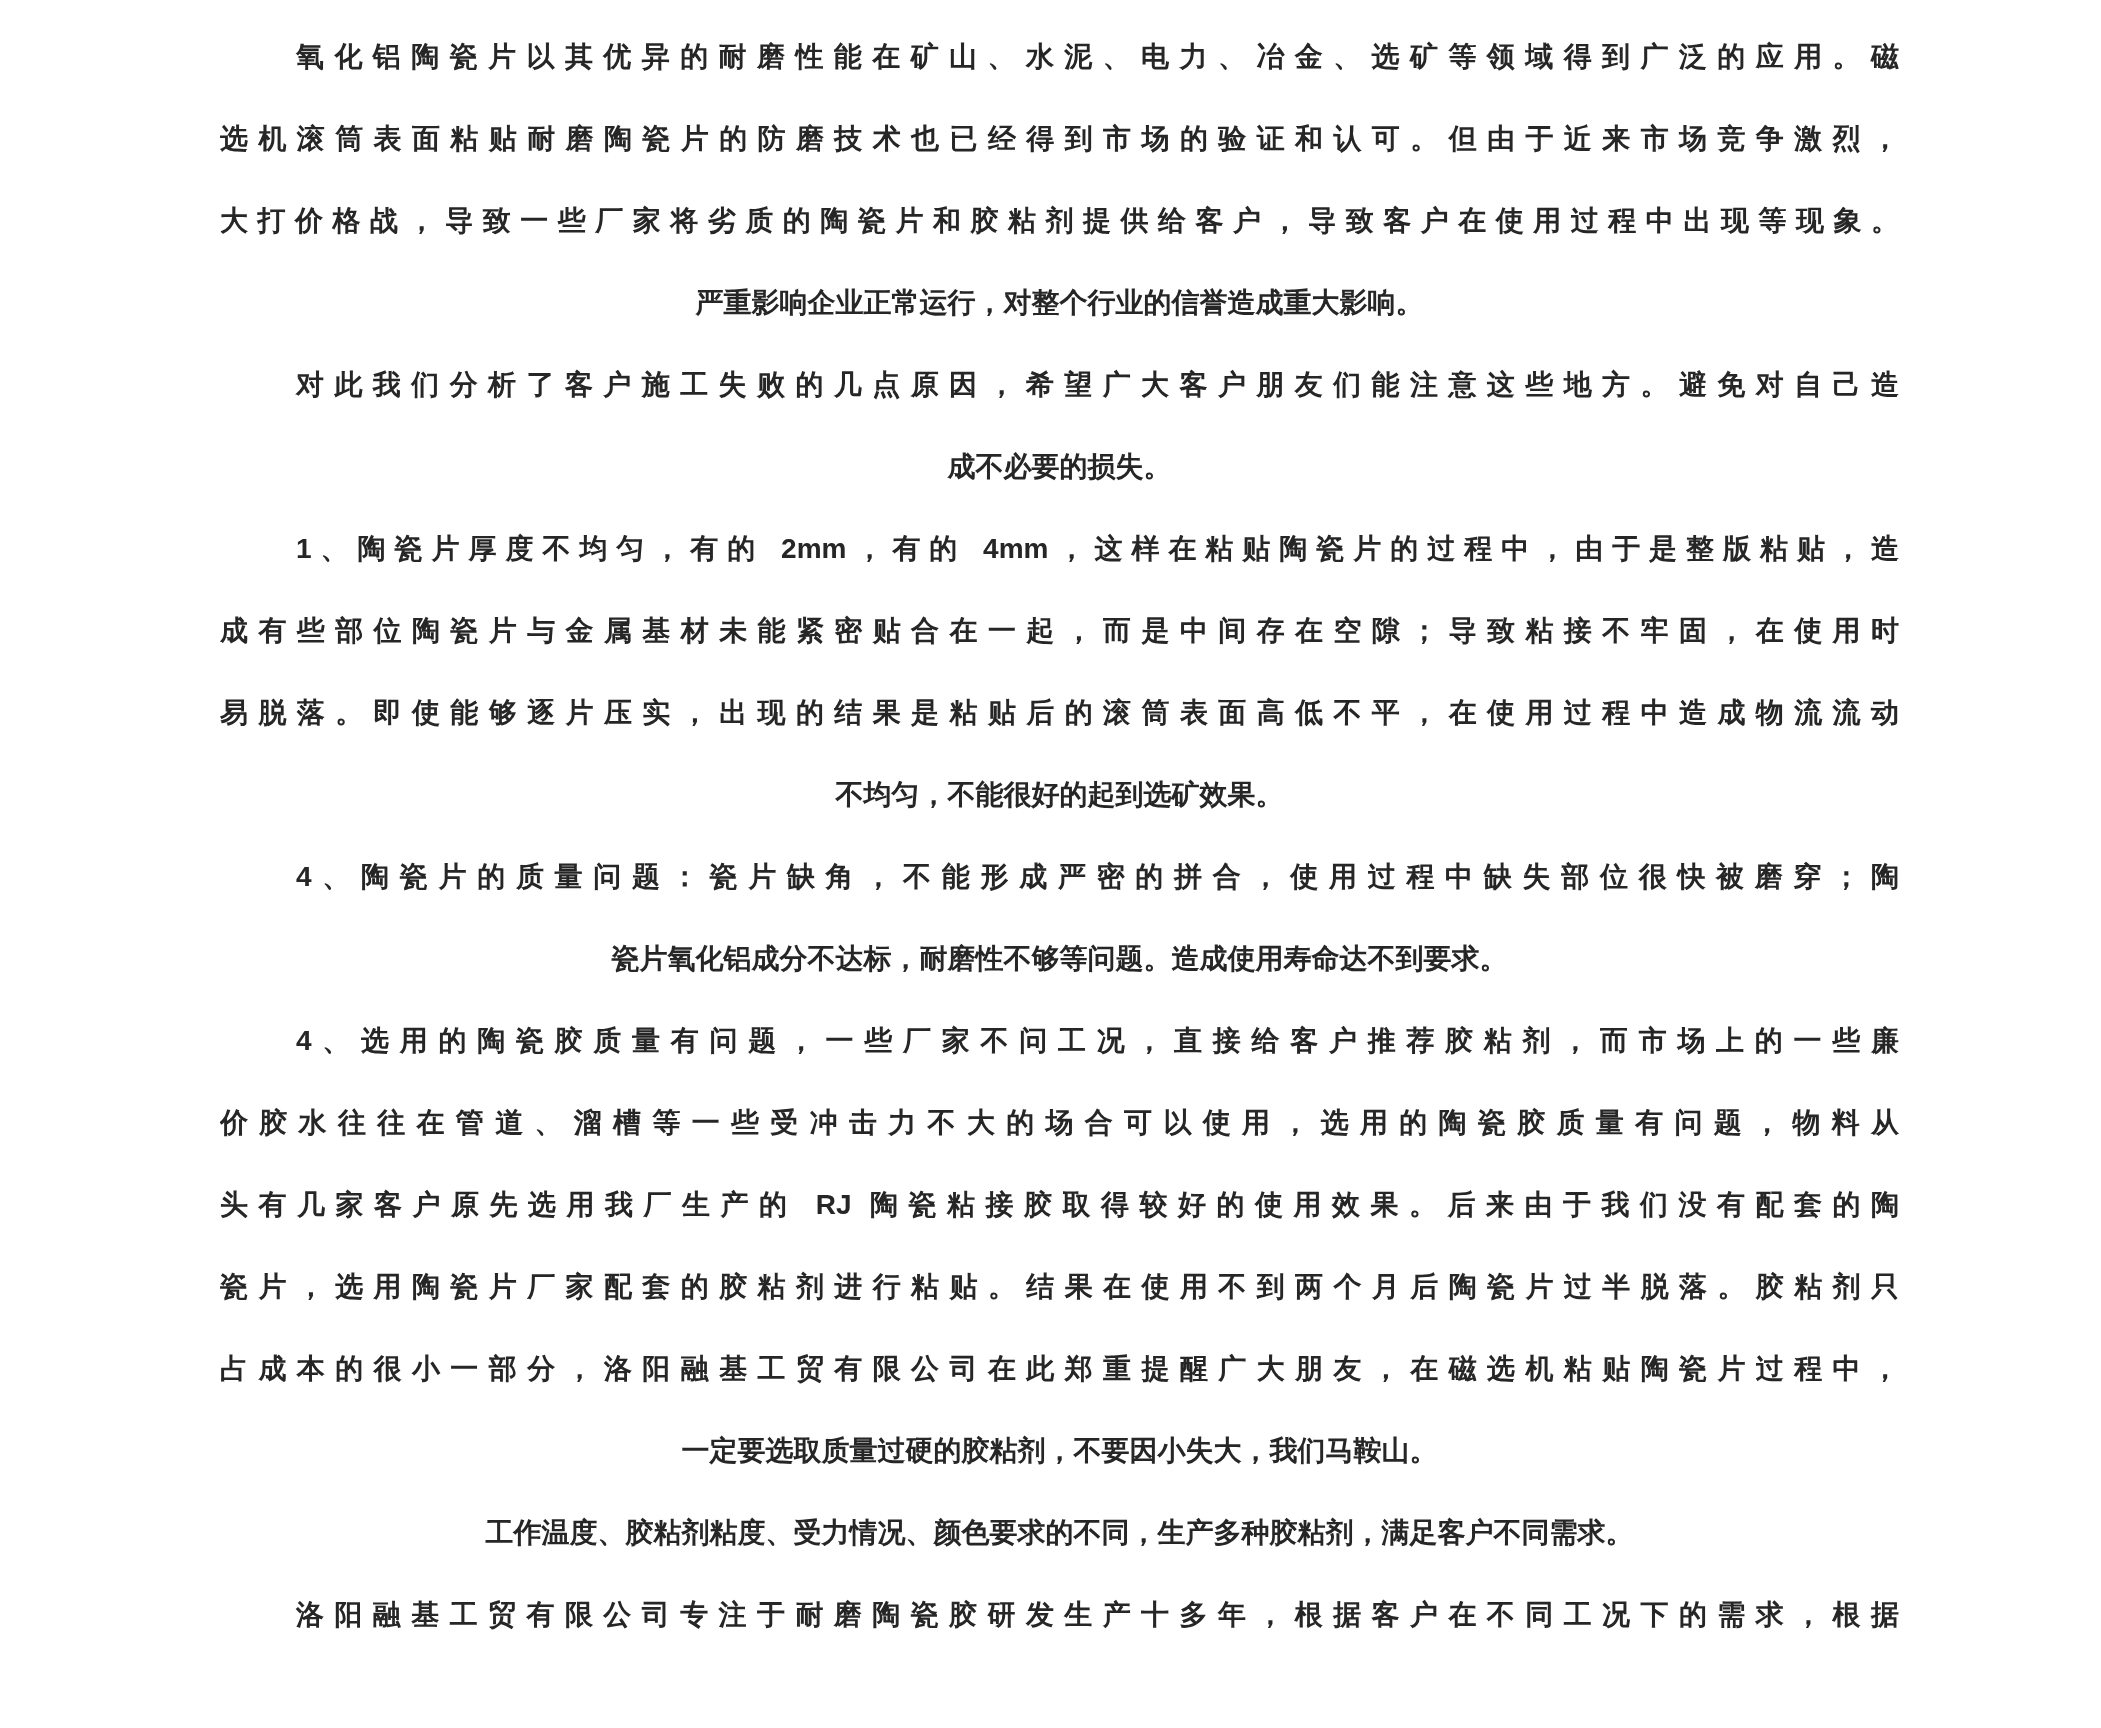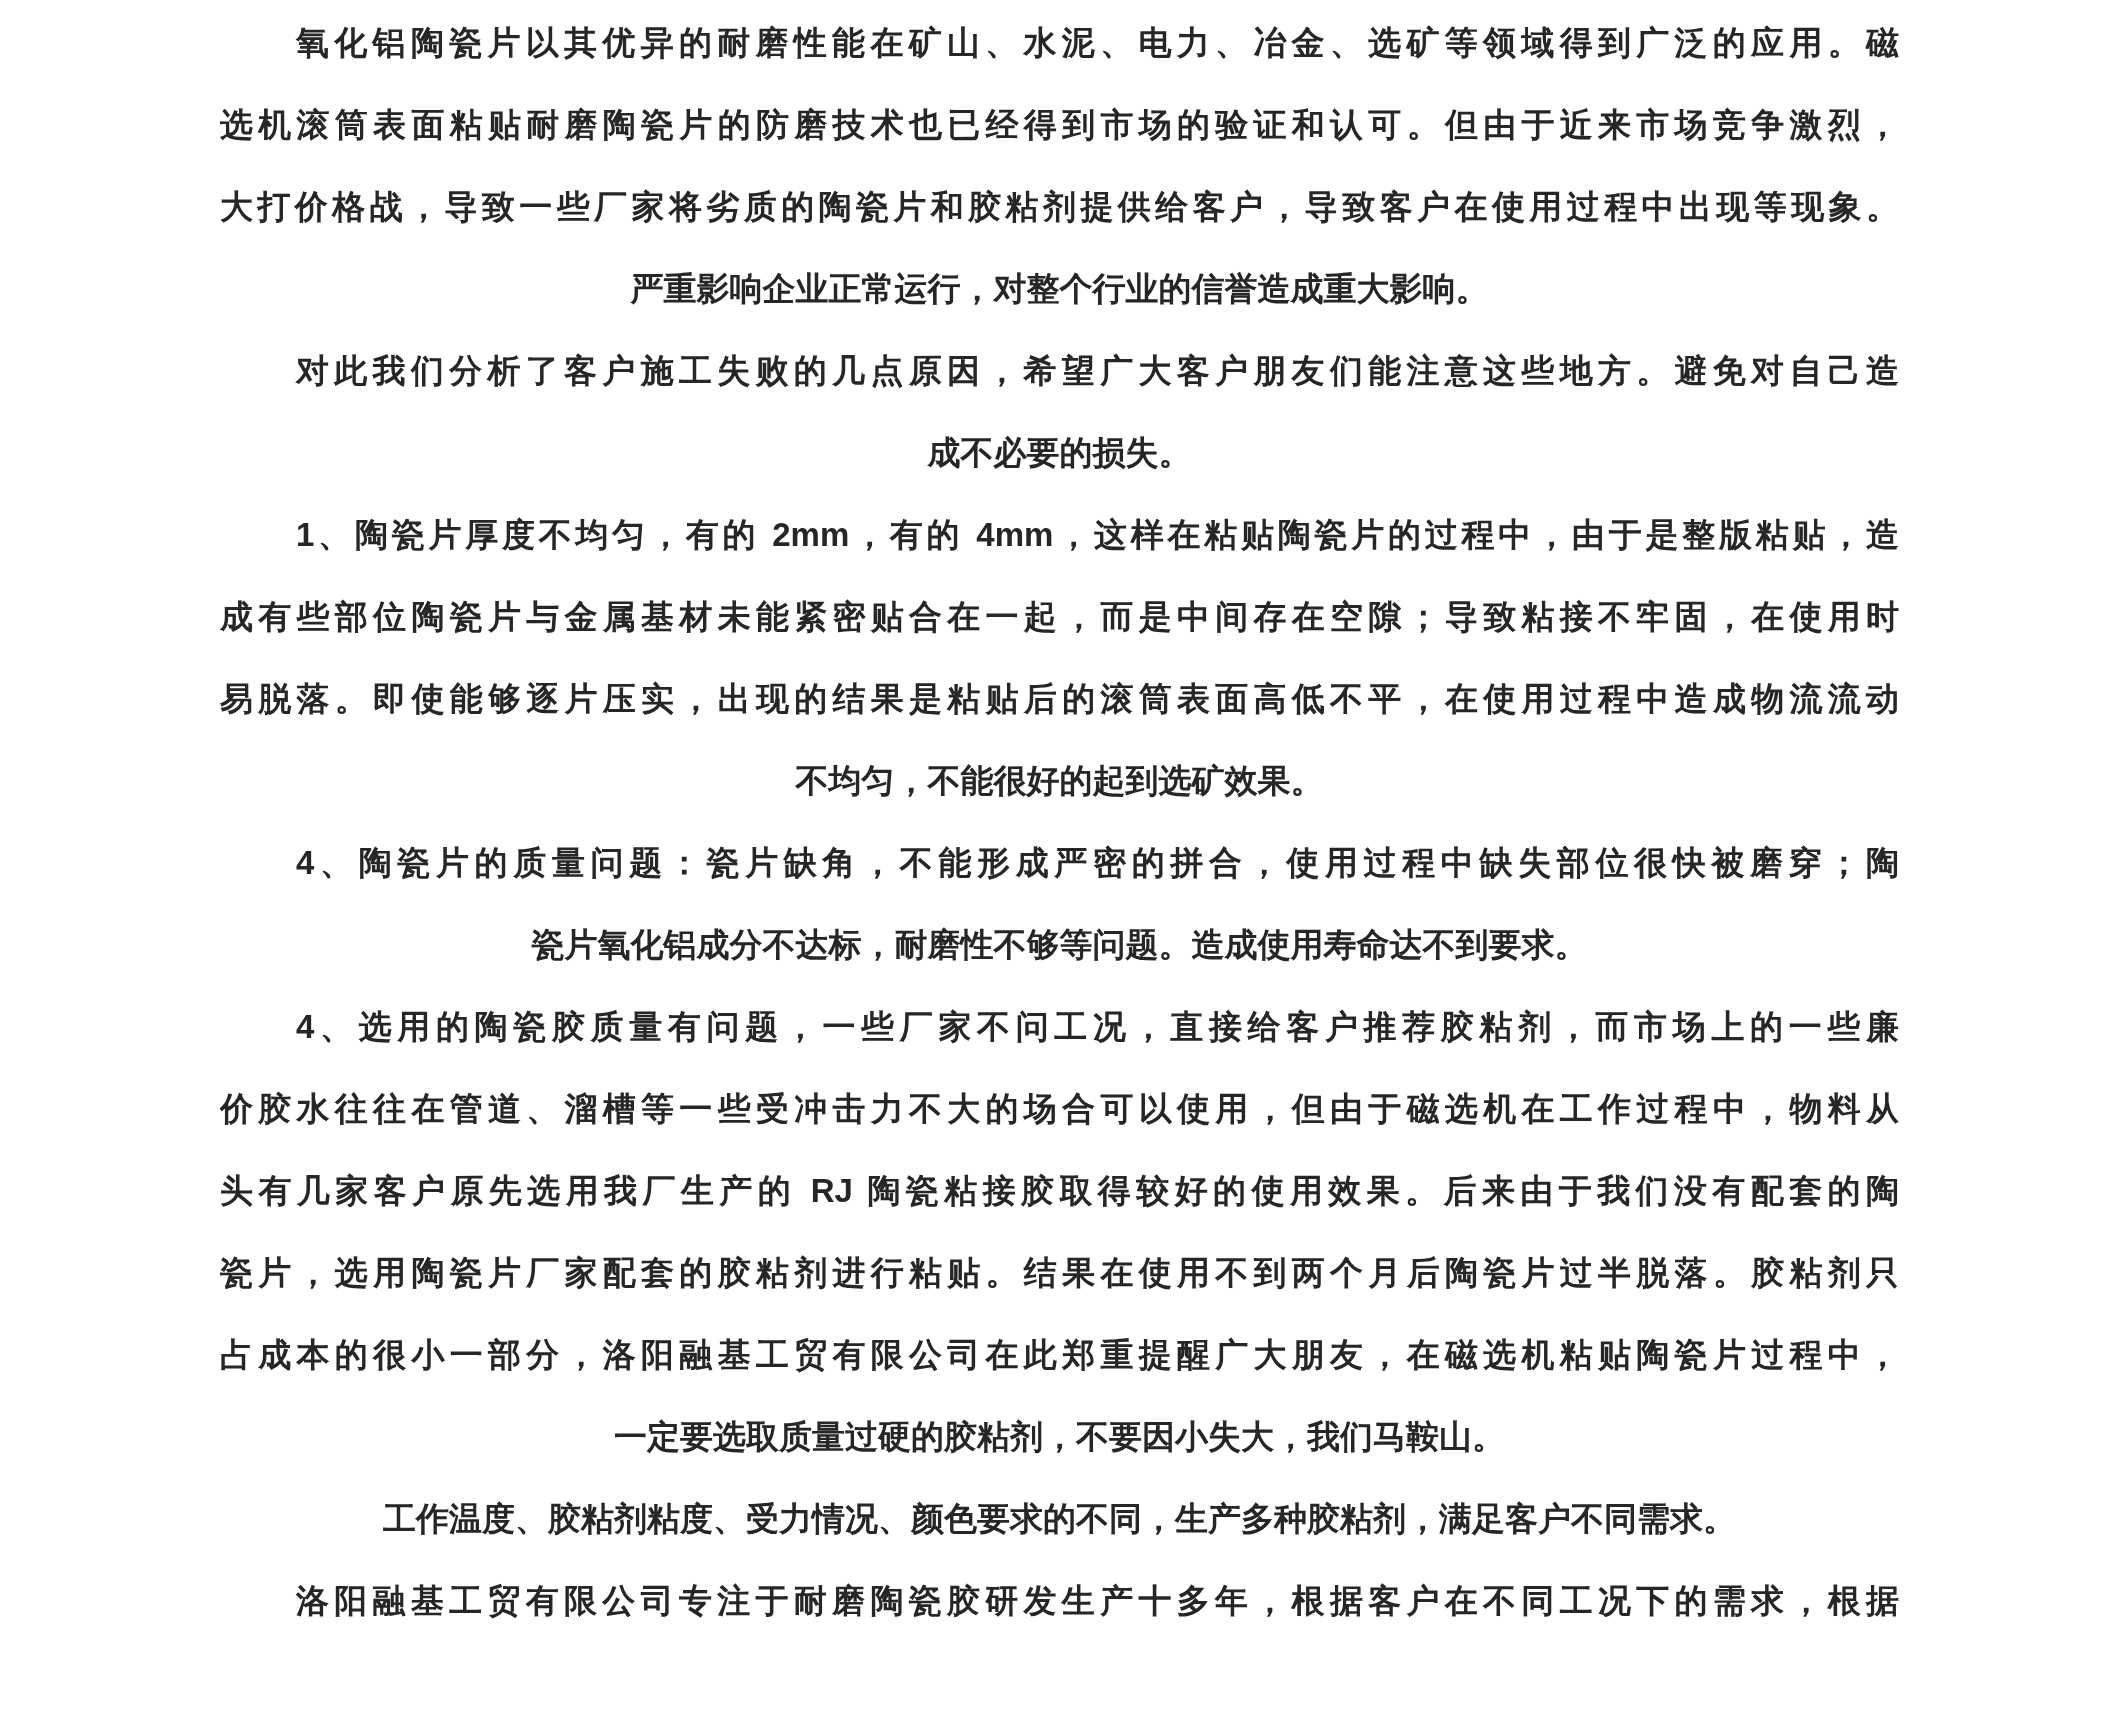--- a/index.html
+++ b/index.html
@@ -15,24 +15,24 @@
   }
   .page {
     position: relative;
     width: 2101px;
     height: 1729px;
     background: #ffffff;
   }
   .content {
     position: absolute;
     left: 220px;
-    top: 2px;
+    top: 16px;
     width: 1679px;
     color: #262626;
-    font-size: 33px;
+    font-size: 28px;
     line-height: 82px;
     font-weight: 600;
     font-kerning: none;
   }
   .para {
     margin: 0;
     padding: 0;
   }
   .line {
     height: 82px;
@@ -73,21 +73,21 @@
       <div class="line">不均匀，不能很好的起到选矿效果。</div>
     </div>
 
     <div class="para">
       <div class="line indent just">4、陶瓷片的质量问题：瓷片缺角，不能形成严密的拼合，使用过程中缺失部位很快被磨穿；陶</div>
       <div class="line">瓷片氧化铝成分不达标，耐磨性不够等问题。造成使用寿命达不到要求。</div>
     </div>
 
     <div class="para">
       <div class="line indent just">4、选用的陶瓷胶质量有问题，一些厂家不问工况，直接给客户推荐胶粘剂，而市场上的一些廉</div>
-      <div class="line just">价胶水往往在管道、溜槽等一些受冲击力不大的场合可以使用，但由于磁选机在工作过程中，物料从</div>
+      <div class="line just">价胶水往往在管道、溜槽等一些受冲击力不大的场合可以使用，选用的陶瓷胶质量有问题，物料从</div>
       <div class="line just">头有几家客户原先选用我厂生产的 RJ 陶瓷粘接胶取得较好的使用效果。后来由于我们没有配套的陶</div>
       <div class="line just">瓷片，选用陶瓷片厂家配套的胶粘剂进行粘贴。结果在使用不到两个月后陶瓷片过半脱落。胶粘剂只</div>
       <div class="line just">占成本的很小一部分，洛阳融基工贸有限公司在此郑重提醒广大朋友，在磁选机粘贴陶瓷片过程中，</div>
       <div class="line">一定要选取质量过硬的胶粘剂，不要因小失大，我们马鞍山。</div>
     </div>
 
     <div class="para">
       <div class="line">工作温度、胶粘剂粘度、受力情况、颜色要求的不同，生产多种胶粘剂，满足客户不同需求。</div>
       <div class="line indent just">洛阳融基工贸有限公司专注于耐磨陶瓷胶研发生产十多年，根据客户在不同工况下的需求，根据</div>
     </div>

